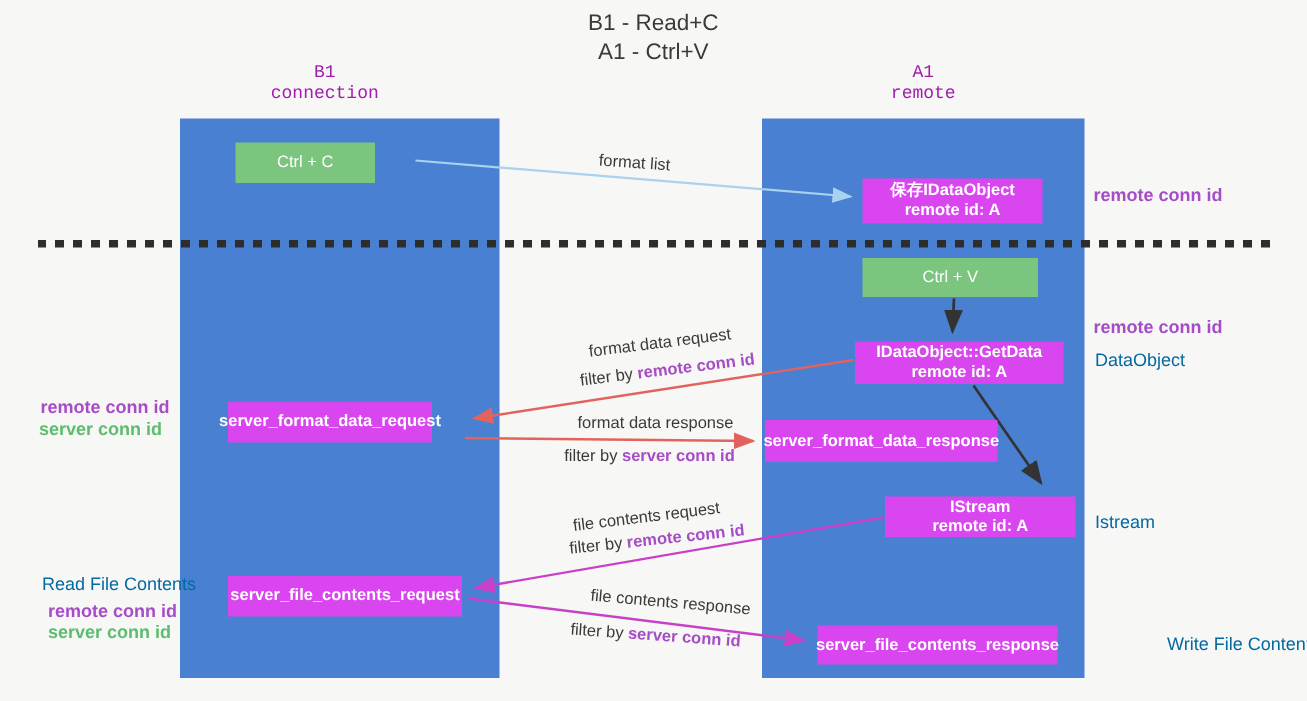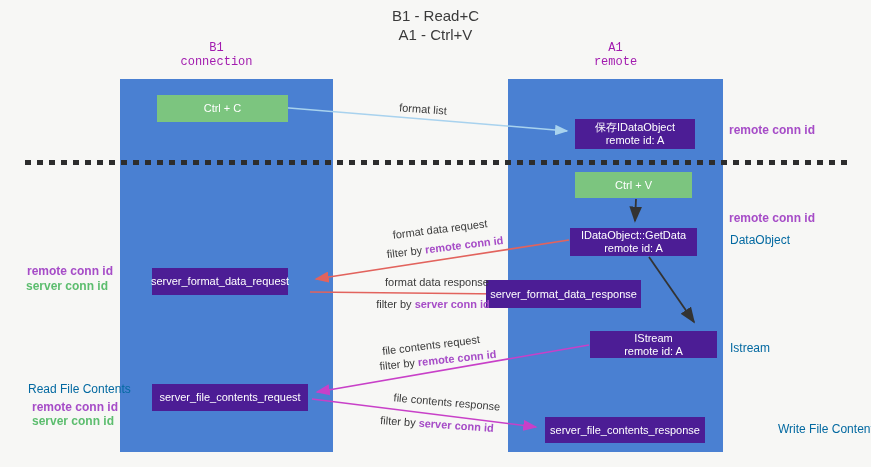--- a/index.html
+++ b/index.html
@@ -13,21 +13,21 @@
   .title{top:6px;left:0;width:871px;text-align:center;font-size:15px;line-height:19px;color:#3a3a3a;}
   .col-header{top:41px;text-align:center;font-size:12px;line-height:14px;color:#a21caf;font-family:Liberation Mono, monospace;}
   .lane{top:79px;height:373px;background:#4a80d2;}
   .lane-left{left:120px;width:213px;}
   .lane-right{left:508px;width:215px;}
   .dashed{left:25px;top:160px;width:822px;height:5px;
     background:repeating-linear-gradient(90deg,#2d2d2d 0 6px,transparent 6px 12px);}
   .node{display:flex;flex-direction:column;align-items:center;justify-content:center;
     color:#fff;font-size:11px;line-height:13px;text-align:center;box-sizing:border-box;}
   .green{background:#7cc57f;}
-  .orange{background:#4c1d95;}
+  .orange{background:#d946ef;font-weight:bold;}
   .mlabel{font-size:11px;color:#3a3a3a;white-space:nowrap;transform-origin:center;}
   .slabel{font-size:12px;white-space:nowrap;}
   .purple{color:#a64cc7;font-weight:bold;}
   .greentx{color:#5cbd6e;font-weight:bold;}
   .black{color:#0369a1;}
   .fb{margin-right:3px;}
   svg.arrows{left:0;top:0;pointer-events:none;}
 </style>
 </head>
 <body>
@@ -68,43 +68,43 @@
   </defs>
   <path d="M277,107 L567,131" stroke="#a8d2ee" stroke-width="1.5" fill="none" marker-end="url(#m-blue)"></path>
   <path d="M636,199 L635,221" stroke="#333333" stroke-width="1.8" fill="none" marker-end="url(#m-black)"></path>
   <path d="M649,257 L694,322" stroke="#333333" stroke-width="1.8" fill="none" marker-end="url(#m-black)"></path>
   <path d="M569,240 L316,279" stroke="#e2635d" stroke-width="1.6" fill="none" marker-end="url(#m-red)"></path>
   <path d="M310,292 L502,294" stroke="#e2635d" stroke-width="1.6" fill="none" marker-end="url(#m-red)"></path>
   <path d="M589,345 L317,392" stroke="#c840c8" stroke-width="1.6" fill="none" marker-end="url(#m-magenta)"></path>
   <path d="M312,399 L536,427" stroke="#c840c8" stroke-width="1.6" fill="none" marker-end="url(#m-magenta)"></path>
 </svg>
 
-<div class="abs node green" style="left:157px;top:95px;width:131px;height:27px;">
+<div class="abs node green" style="left:157px;top:95px;width:93px;height:27px;">
   <div>Ctrl + C</div>
 </div>
 
 <div class="abs node orange" style="left:575px;top:119px;width:120px;height:30px;">
   <div>保存IDataObject</div>
   <div>remote id: A</div>
 </div>
 
 <div class="abs node green" style="left:575px;top:172px;width:117px;height:26px;">
   <div>Ctrl + V</div>
 </div>
 
-<div class="abs node orange" style="left:570px;top:228px;width:127px;height:28px;">
+<div class="abs node orange" style="left:570px;top:228px;width:139px;height:28px;">
   <div>IDataObject::GetData</div>
   <div>remote id: A</div>
 </div>
 
 <div class="abs node orange" style="left:152px;top:268px;width:136px;height:27px;">
   <div>server_format_data_request</div>
 </div>
 
-<div class="abs node orange" style="left:486px;top:280px;width:155px;height:28px;">
+<div class="abs node orange" style="left:510px;top:280px;width:155px;height:28px;">
   <div>server_format_data_response</div>
 </div>
 
 <div class="abs node orange" style="left:590px;top:331px;width:127px;height:27px;">
   <div>IStream</div>
   <div>remote id: A</div>
 </div>
 
 <div class="abs node orange" style="left:152px;top:384px;width:156px;height:27px;">
   <div>server_file_contents_request</div>

